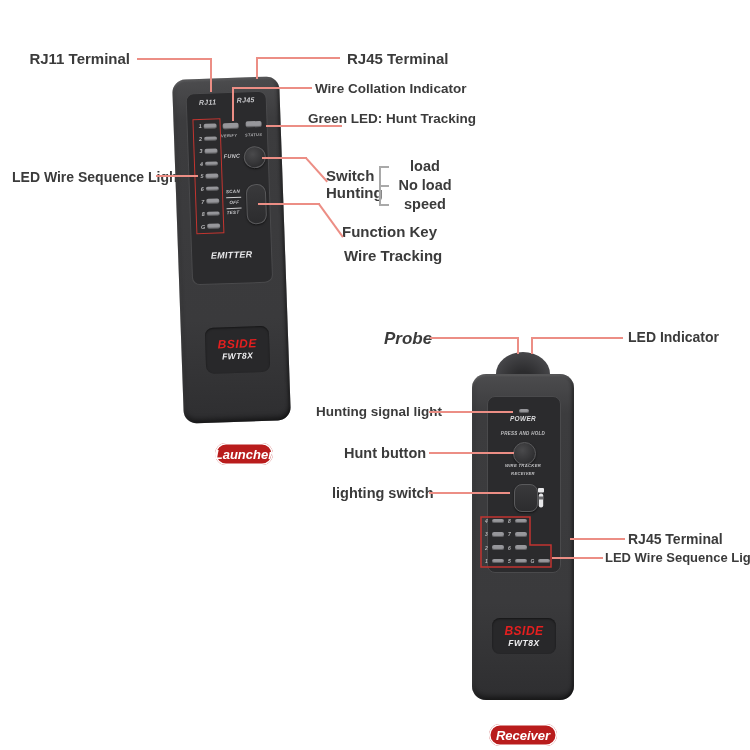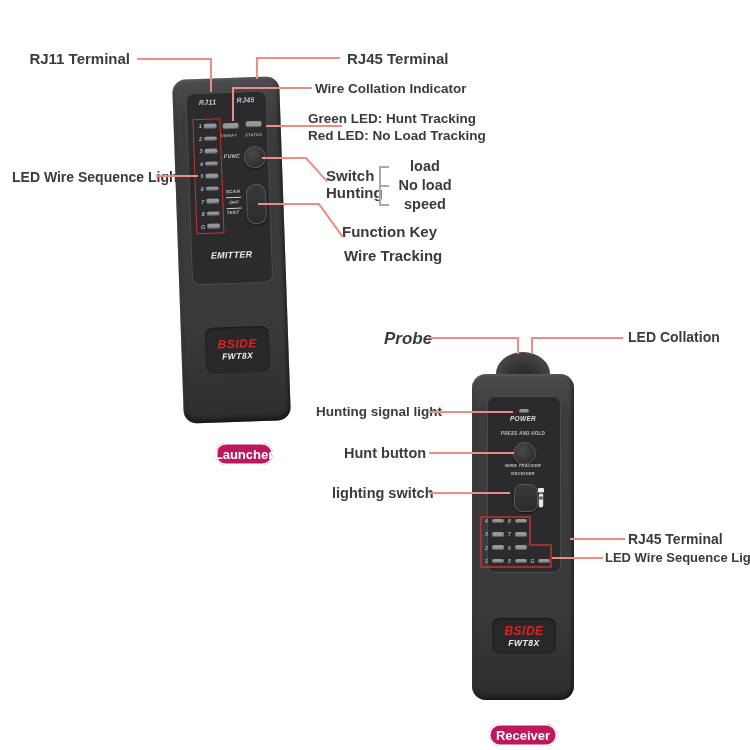--- a/index.html
+++ b/index.html
@@ -19,22 +19,22 @@
   .inner-panel{position:absolute;background:#2b2b2d;border:1px solid #4a4a4c;border-radius:8px;box-sizing:border-box;}
   .dev-txt{position:absolute;color:#c9c9cc;font-style:italic;font-weight:700;white-space:nowrap;letter-spacing:.3px;}
   .led-pill{background:#97979b;border-radius:2px;box-shadow:inset 0 -1px 1px rgba(0,0,0,.4);}
   .round-btn{position:absolute;border-radius:50%;background:radial-gradient(circle at 40% 35%,#4a4a4c,#2d2d2f 75%);
              border:1px solid #5a5a5c;box-shadow:0 1px 2px rgba(0,0,0,.6);}
   .slide-btn{position:absolute;background:linear-gradient(180deg,#39393b,#2c2c2e);border:1px solid #5a5a5c;
              box-shadow:0 1px 2px rgba(0,0,0,.6);}
   .logo-panel{position:absolute;background:#28282a;border-radius:8px;text-align:center;box-shadow:inset 0 1px 2px rgba(0,0,0,.5);}
   .brand{font-weight:800;font-style:italic;color:#e51f1f;letter-spacing:.5px;}
   .model{font-weight:800;font-style:italic;color:#efeff1;letter-spacing:.5px;}
-  .badge{position:absolute;background:#be185d;color:#fff;border-radius:12px;text-align:center;
-         font-weight:700;font-size:13px;box-shadow:inset 0 0 0 1.5px #fff;display:flex;align-items:center;justify-content:center;}
+  .badge{position:absolute;background:#b91c1c;color:#fff;border-radius:12px;text-align:center;
+         font-weight:700;font-size:13px;box-shadow:inset 0 0 0 1.5px #fff;display:flex;align-items:center;justify-content:center;font-style:italic;}
   
   .led-col{position:absolute;border:1.5px solid #c23530;display:flex;flex-direction:column;justify-content:space-around;box-sizing:border-box;}
   .led-row{display:flex;align-items:center;gap:2px;padding-left:2px;}
   .led-num{width:6px;font-size:5.5px;font-style:italic;font-weight:700;color:#b8b8ba;text-align:right;}
   .seq-pill{width:13px;height:4.5px;}
   
   .rx-grid{position:absolute;display:flex;flex-direction:column;justify-content:space-between;}
   .rx-row{display:flex;align-items:center;gap:3px;height:12px;}
   .rx-num{width:5px;font-size:5px;font-style:italic;font-weight:700;color:#b8b8ba;text-align:center;}
   .rx-pill{width:12px;height:4.5px;}
@@ -188,21 +188,20 @@
 
   <div class="lbl" style="left:347px;top:50px;font-size:15px;">RJ45 Terminal</div>
   <div class="vline" style="left:256px;top:57px;height:22px;"></div>
   <div class="hline" style="left:256px;top:57px;width:84px;"></div>
 
   <div class="lbl" style="left:315px;top:81px;font-size:13.5px;">Wire Collation Indicator</div>
   <div class="hline" style="left:232px;top:87px;width:80px;"></div>
   <div class="vline" style="left:232px;top:87px;height:34px;"></div>
 
   <div class="lbl" style="left:308px;top:111px;font-size:13.5px;">Green LED: Hunt Tracking</div>
-  <div class="lbl" style="left:308px;top:128px;font-size:13.5px;">Red LED: No Load Tracking</div>
   <div class="hline" style="left:266px;top:125px;width:76px;"></div>
 
   <div class="lbl" style="left:12px;top:169px;font-size:14px;">LED Wire Sequence Light</div>
   <div class="hline" style="left:156px;top:175px;width:42px;"></div>
 
   <div class="lbl" style="left:326px;top:167px;font-size:15px;">Switch</div>
   <div class="lbl" style="left:326px;top:184px;font-size:15px;">Hunting</div>
   <div class="hline" style="left:262px;top:157px;width:45px;"></div>
   <div class="diag" style="left:306px;top:157px;width:32px;transform:rotate(48deg);"></div>
 
@@ -216,21 +215,21 @@
 
   <div class="lbl" style="left:342px;top:223px;font-size:15px;">Function Key</div>
   <div class="lbl" style="left:344px;top:247px;font-size:15px;">Wire Tracking</div>
   <div class="hline" style="left:258px;top:203px;width:62px;"></div>
   <div class="diag" style="left:319px;top:203px;width:41px;transform:rotate(54deg);"></div>
 
   <div class="lbl" style="left:384px;top:329px;font-size:17px;font-style:italic;">Probe</div>
   <div class="hline" style="left:430px;top:337px;width:89px;"></div>
   <div class="vline" style="left:517px;top:337px;height:17px;"></div>
 
-  <div class="lbl" style="left:628px;top:329px;font-size:14px;">LED Collation</div>
+  <div class="lbl" style="left:628px;top:329px;font-size:14px;">LED Indicator</div>
   <div class="vline" style="left:531px;top:337px;height:17px;"></div>
   <div class="hline" style="left:531px;top:337px;width:92px;"></div>
 
   <div class="lbl" style="left:316px;top:404px;font-size:13.5px;">Hunting signal light</div>
   <div class="hline" style="left:429px;top:411px;width:84px;"></div>
 
   <div class="lbl" style="left:344px;top:445px;font-size:14.5px;">Hunt button</div>
   <div class="hline" style="left:429px;top:452px;width:85px;"></div>
 
   <div class="lbl" style="left:332px;top:485px;font-size:14.5px;">lighting switch</div>

